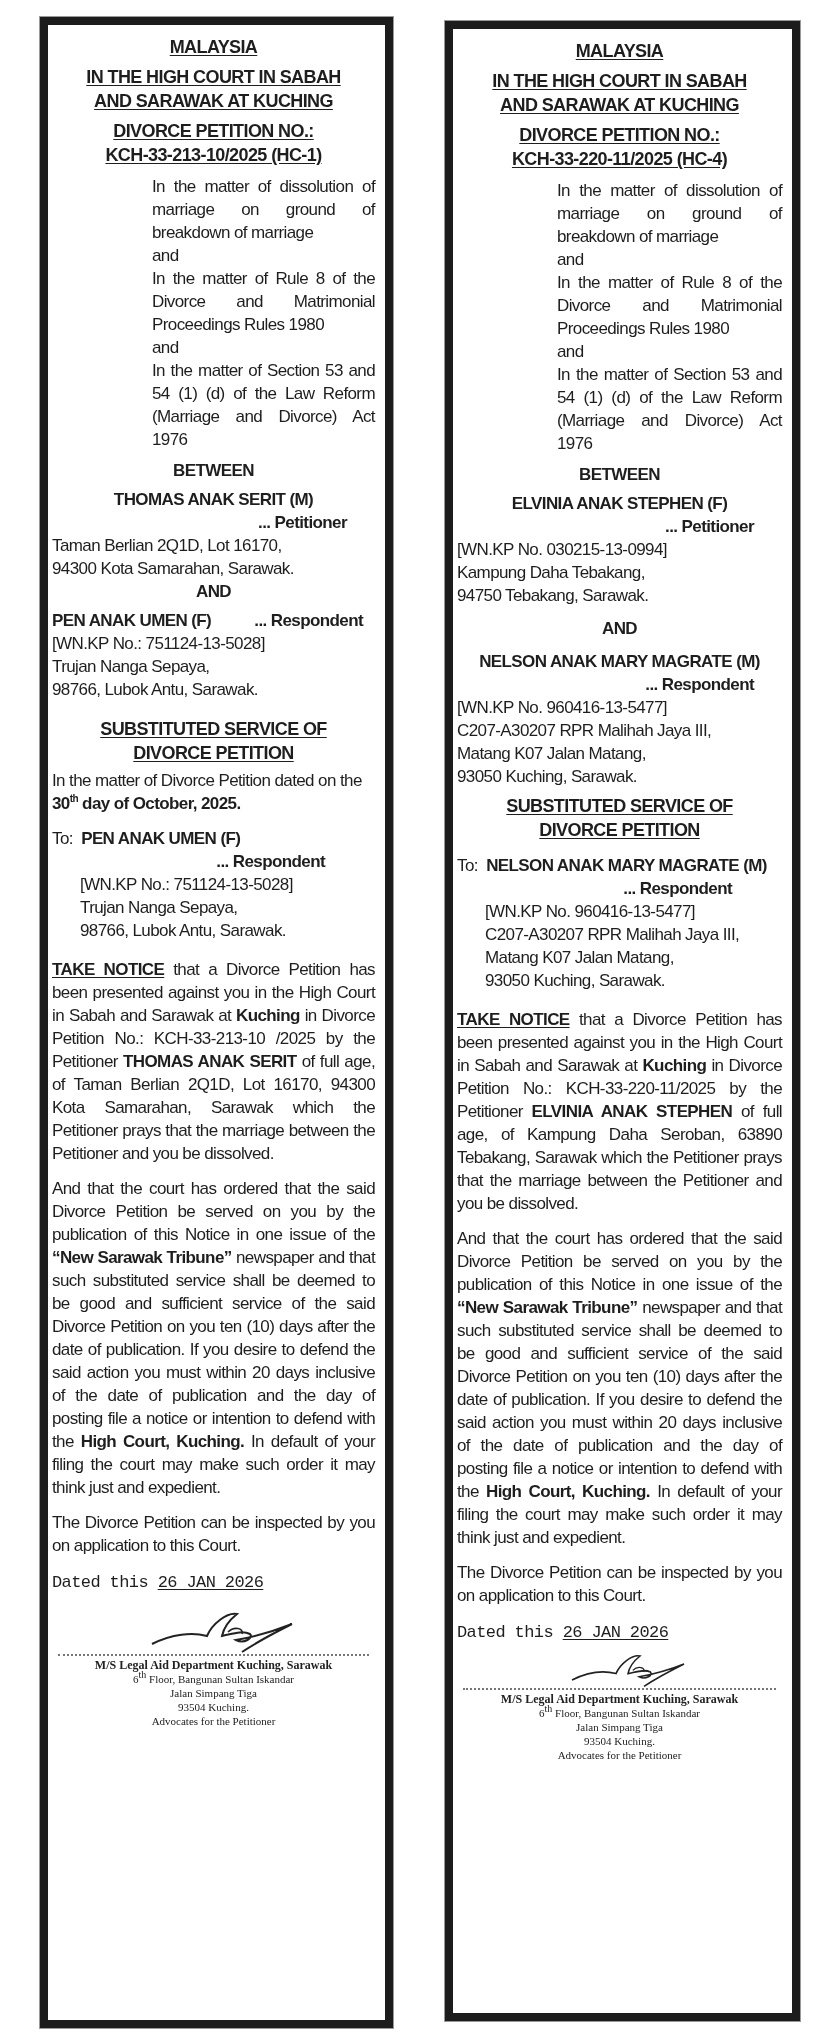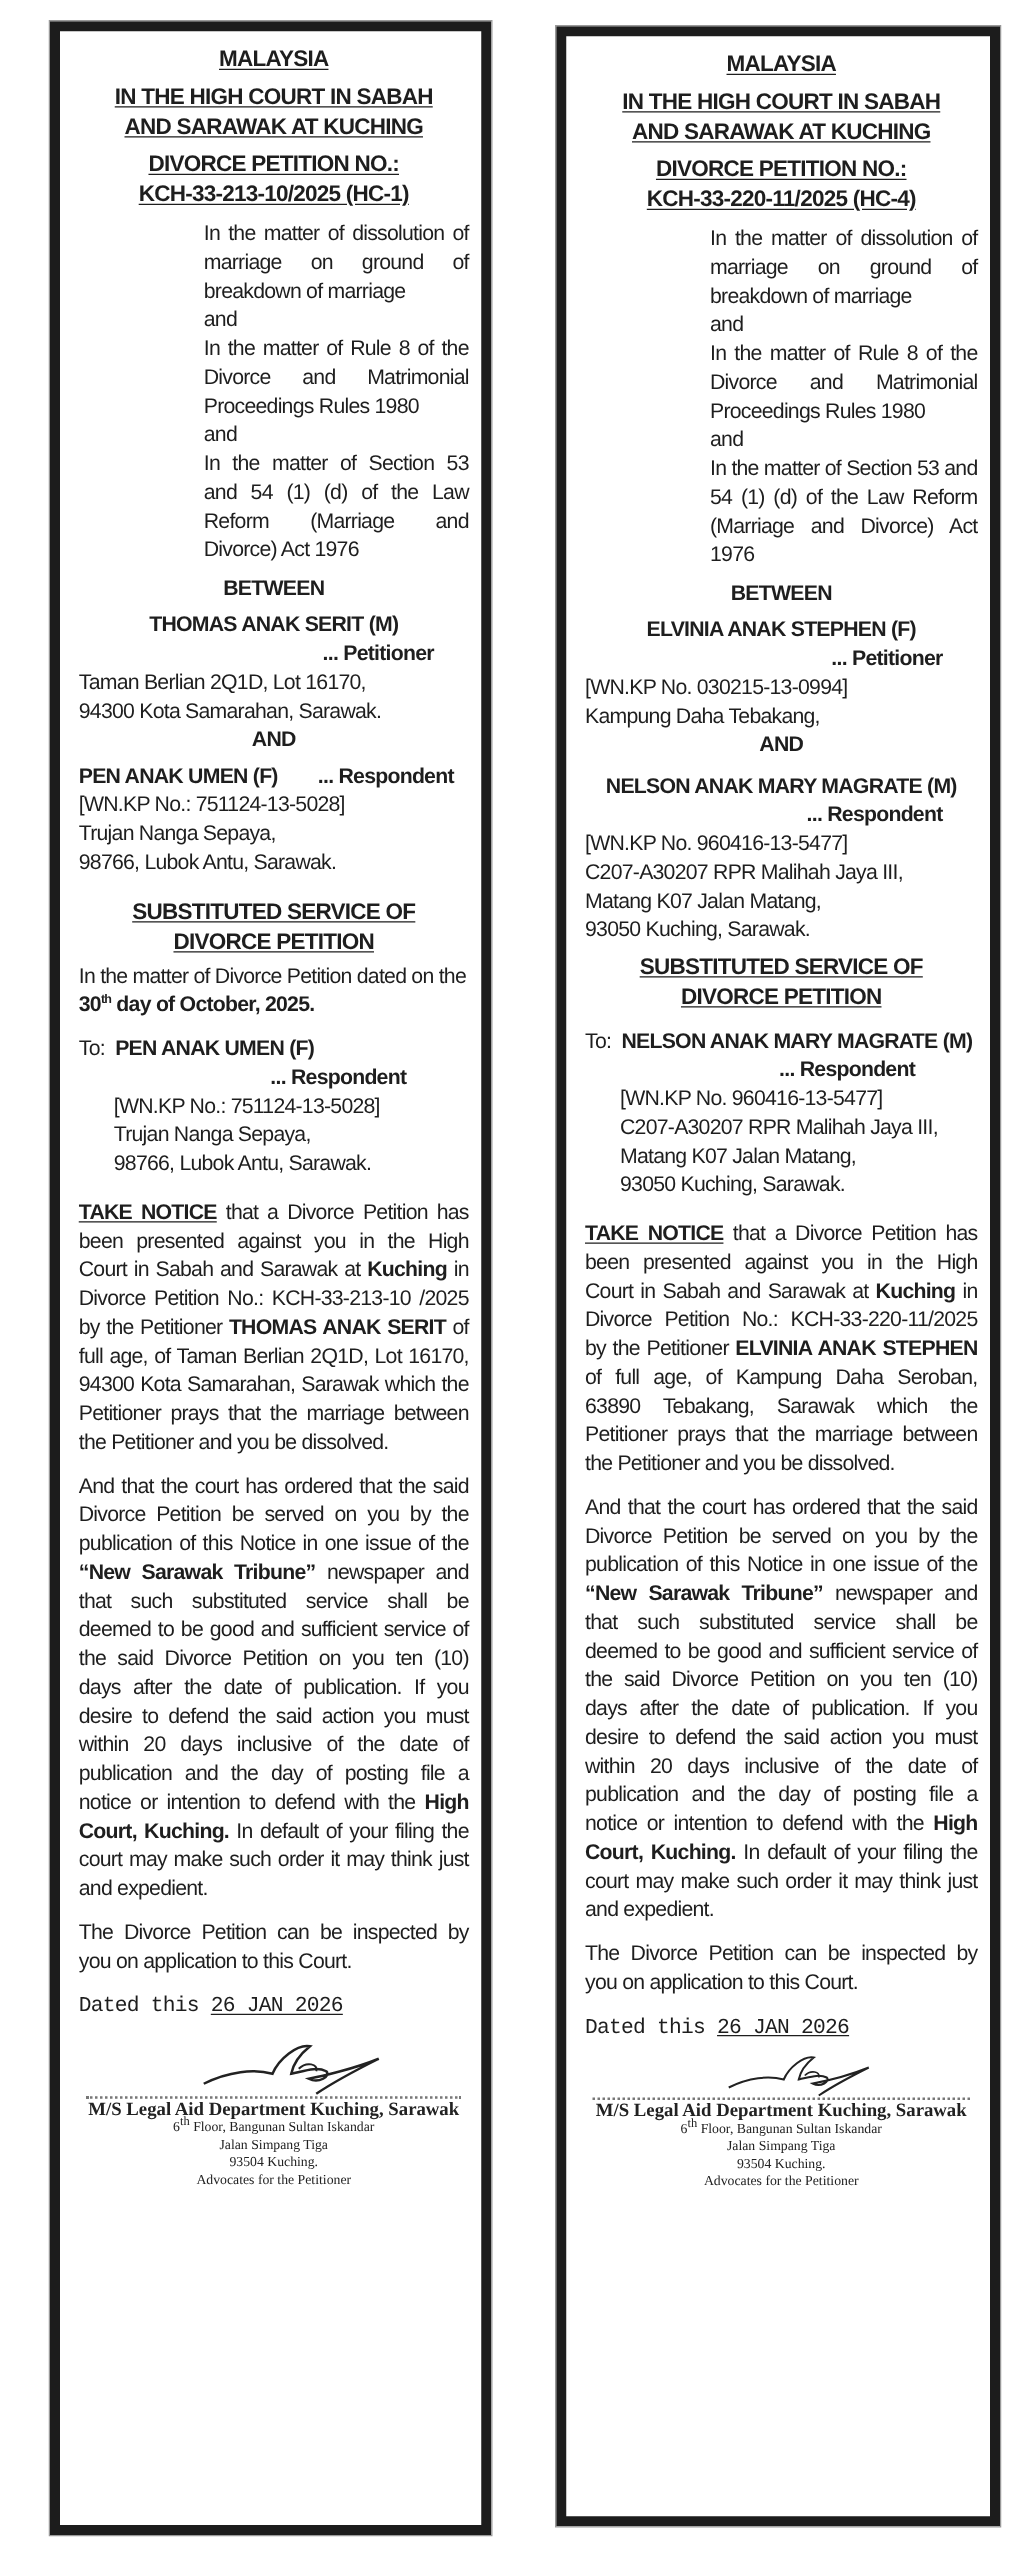--- a/index.html
+++ b/index.html
@@ -2,38 +2,38 @@
 <html><head>
 <meta charset="utf-8">
 <style>
   html,body{margin:0;padding:0;background:#fff;}
   body{width:829px;height:2044px;position:relative;overflow:hidden;
        font-family:"Liberation Sans Narrow","Liberation Sans",sans-serif;color:#1e1e1e;}
   .notice{position:absolute;box-sizing:border-box;border:8px solid #1c1c1c;background:#fff;
           outline:1px solid #999;}
   #notice-left{left:40px;top:17px;width:353px;height:2011px;}
   #notice-right{left:445px;top:21px;width:355px;height:2000px;}
-  .inner{padding:10px 10px 0 15px;font-size:17px;line-height:23px;letter-spacing:-0.6px;}
+  .inner{padding:10px 10px 0 4px;font-size:17px;line-height:23px;letter-spacing:-0.6px;}
   .c{text-align:center;}
   .b{font-weight:bold;text-align:center;}
   .u{text-decoration:underline;text-underline-offset:2px;}
   .h{font-weight:bold;font-size:18px;line-height:24px;text-align:center;}
   .mb6{margin-bottom:6px;}
   .mb10{margin-bottom:10px;}
   .matter{margin-left:100px;text-align:justify;margin-top:8px;margin-bottom:8px;}
   .matter div{text-align:justify;text-align-last:left;}
   .right-role{text-align:right;padding-right:28px;font-weight:bold;}
   .indent{padding-left:28px;}
   .para{text-align:justify;margin-top:12px;}
   .dated{text-align:left;margin-top:14px;font-family:Liberation Mono, monospace;}
   .sig-wrap{position:relative;height:56px;margin-top:4px;}
   .sig{position:absolute;left:80px;top:6px;width:190px;height:50px;}
   .dots{border-top:2px dotted #777;margin:0 6px;}
   .firm{font-family:"Liberation Serif","DejaVu Serif",serif;text-align:center;font-size:11px;line-height:14px;letter-spacing:0;color:#222;margin-top:2px;}
-  .firm .fn{font-weight:bold;font-size:15px;}
+  .firm .fn{font-weight:bold;font-size:12px;}
   sup{font-size:10px;line-height:0;}
 </style>
 </head>
 <body>
 
 <div class="notice" id="notice-left">
  <div class="inner">
   <div class="h u mb6">MALAYSIA</div>
   <div class="h mb6">
     <span class="u">IN THE HIGH COURT IN SABAH</span><br>
@@ -135,20 +135,21 @@
     <div>and</div>
     <div>In the matter of Rule 8 of the Divorce and Matrimonial Proceedings Rules 1980</div>
     <div>and</div>
     <div>In the matter of Section 53 and 54 (1) (d) of the Law Reform (Marriage and Divorce) Act 1976</div>
   </div>
   <div class="c b mb6">BETWEEN</div>
   <div class="b">ELVINIA ANAK STEPHEN (F)</div>
   <div class="right-role">... Petitioner</div>
   <div>[WN.KP No. 030215-13-0994]</div>
   <div>Kampung Daha Tebakang,</div>
+  <div class="mb10">94750 Tebakang, Sarawak.</div>
   <div class="c b mb10">AND</div>
   <div class="b">NELSON ANAK MARY MAGRATE (M)</div>
   <div class="right-role">... Respondent</div>
   <div>[WN.KP No. 960416-13-5477]</div>
   <div>C207-A30207 RPR Malihah Jaya III,</div>
   <div>Matang K07 Jalan Matang,</div>
   <div>93050 Kuching, Sarawak.</div>
 
   <div class="h" style="margin-top:6px;">
     <span class="u">SUBSTITUTED SERVICE OF</span><br>

